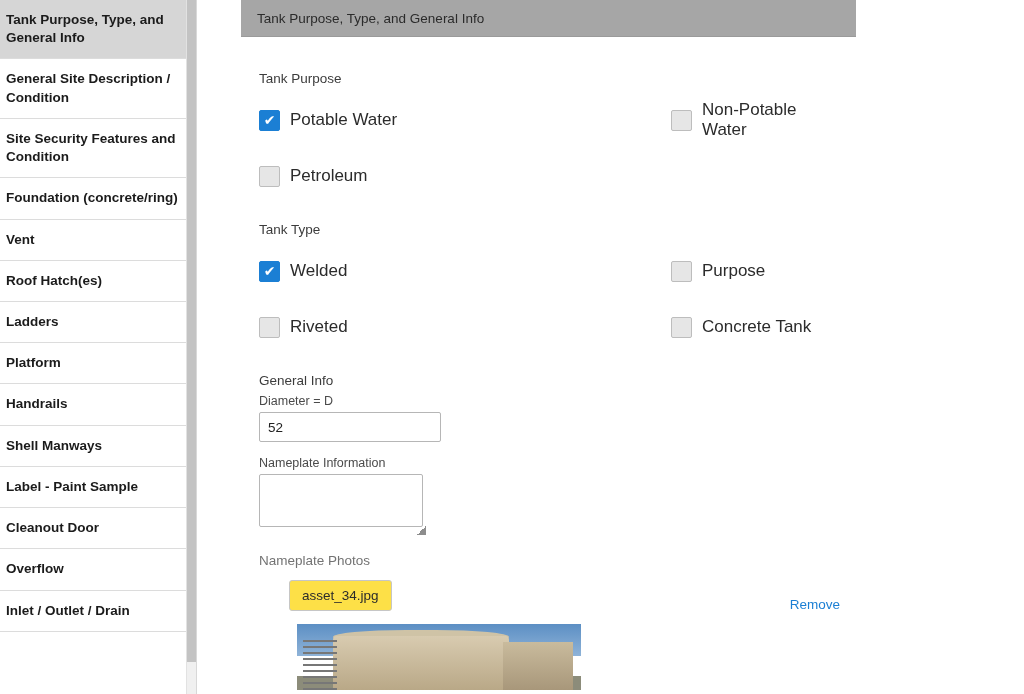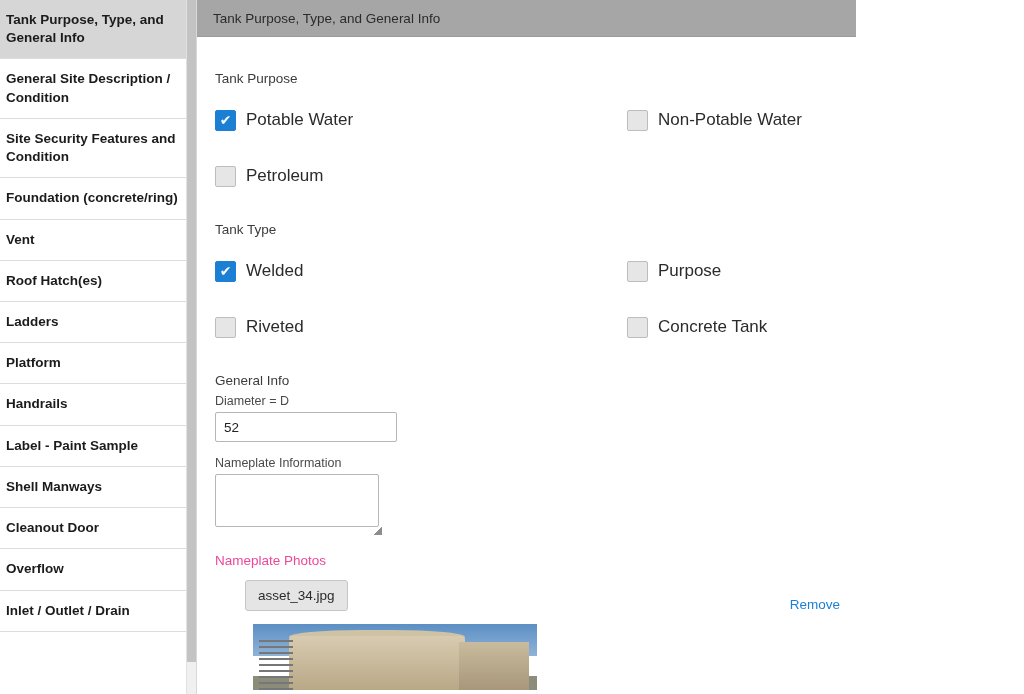--- a/index.html
+++ b/index.html
@@ -13,20 +13,21 @@
     font-family: "Liberation Sans", sans-serif;
     background: #ffffff;
     color: #222222;
   }
   .app {
     position: relative;
     width: 856px;
     height: 694px;
     display: flex;
     overflow: hidden;
+    gap: 44px;
   }
 
   
   .sidebar {
     width: 196px;
     height: 694px;
     background: #ffffff;
     border-right: 1px solid #d8d8d8;
     overflow: hidden;
     position: relative;
@@ -194,21 +195,21 @@
     right: -3px;
     bottom: -4px;
     width: 9px;
     height: 9px;
     background:
       linear-gradient(135deg, transparent 50%, #8d8d8d 50%);
   }
 
   .photos-label {
     font-size: 13.5px;
-    color: #ec4899;
+    color: #737373;
     margin-top: 22px;
   }
   .remove-link {
     position: absolute;
     right: 16px;
     top: 560px;
     color: #1b7fd4;
     font-size: 13.5px;
     text-decoration: none;
     cursor: pointer;
@@ -218,21 +219,21 @@
     grid-template-columns: 412px 1fr;
     margin-top: 12px;
   }
   .filename-chip {
     display: inline-block;
     box-sizing: border-box;
     margin-left: 30px;
     padding: 7px 12px;
     border: 1px solid #c6c6c6;
     border-radius: 3px;
-    background: #e5e5e5;
+    background: #fde047;
     font-size: 13.5px;
     color: #2b2b2b;
     cursor: pointer;
   }
   .photo-thumb {
     margin-left: 38px;
     margin-top: 13px;
     width: 284px;
     height: 66px;
     overflow: hidden;
@@ -280,22 +281,22 @@
     <div class="sidebar-scroll">
       <div class="nav-item active"><span>Tank Purpose, Type, and General Info</span></div>
       <div class="nav-item"><span>General Site Description / Condition</span></div>
       <div class="nav-item"><span>Site Security Features and Condition</span></div>
       <div class="nav-item"><span>Foundation (concrete/ring)</span></div>
       <div class="nav-item"><span>Vent</span></div>
       <div class="nav-item"><span>Roof Hatch(es)</span></div>
       <div class="nav-item"><span>Ladders</span></div>
       <div class="nav-item"><span>Platform</span></div>
       <div class="nav-item"><span>Handrails</span></div>
+      <div class="nav-item"><span>Shell Manways</span></div>
       <div class="nav-item"><span>Label - Paint Sample</span></div>
-      <div class="nav-item"><span>Shell Manways</span></div>
       <div class="nav-item"><span>Cleanout Door</span></div>
       <div class="nav-item"><span>Overflow</span></div>
       <div class="nav-item"><span>Inlet / Outlet / Drain</span></div>
     </div>
     <div class="sidebar-scrollbar">
       <div class="sidebar-thumb"></div>
     </div>
   </div>
 
   <div class="content">

